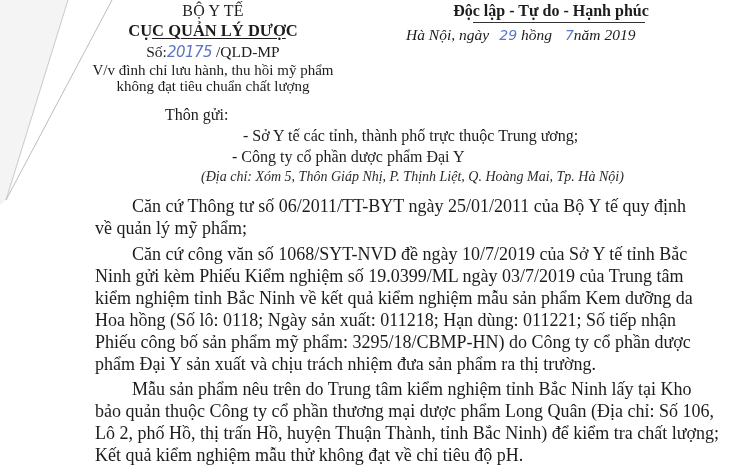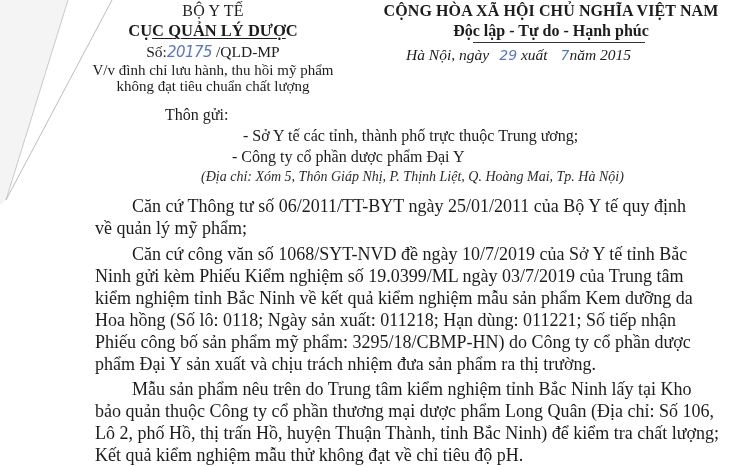--- a/index.html
+++ b/index.html
@@ -76,23 +76,22 @@
 
   <div class="left-header">
     <div class="ministry">BỘ Y TẾ</div>
     <div class="dept"><span>CỤ</span><span class="ul">C QUẢN LÝ DƯỢ</span><span>C</span></div>
     <div class="num"><span>Số:</span><span class="hand">20175</span><span> /QLD-MP</span></div>
     <div class="subject">V/v đình chỉ lưu hành, thu hồi mỹ phẩm</div>
     <div class="subject">không đạt tiêu chuẩn chất lượng</div>
   </div>
 
   <div class="right-header">
-    <div class="nation">CỘNG HÒA XÃ HỘI CHỦ NGHĨA VIỆT NAM</div>
     <div class="motto"><span>Độc lập - Tự do - Hạnh phúc</span><span class="motto-line"></span></div>
-    <div class="dateline"><span>Hà Nội, ngày</span><span class="hand">29</span><span> xuất </span><span class="hand" style="width:18px">7</span><span>năm 2015</span></div>
+    <div class="dateline"><span>Hà Nội, ngày</span><span class="hand">29</span><span> hồng </span><span class="hand" style="width:18px">7</span><span>năm 2019</span></div>
   </div>
 
   <div class="greeting">Thôn gửi:</div>
   <div class="recipient r1">- Sở Y tế các tỉnh, thành phố trực thuộc Trung ương;</div>
   <div class="recipient r2">- Công ty cổ phần dược phẩm Đại Y</div>
   <div class="address">(Địa chỉ: Xóm 5, Thôn Giáp Nhị, P. Thịnh Liệt, Q. Hoàng Mai, Tp. Hà Nội)</div>
 
   <div class="body-text p1">
     <span class="ln ind">Căn cứ Thông tư số 06/2011/TT-BYT ngày 25/01/2011 của Bộ Y tế quy định</span>
     <span class="ln">về quản lý mỹ phẩm;</span>

